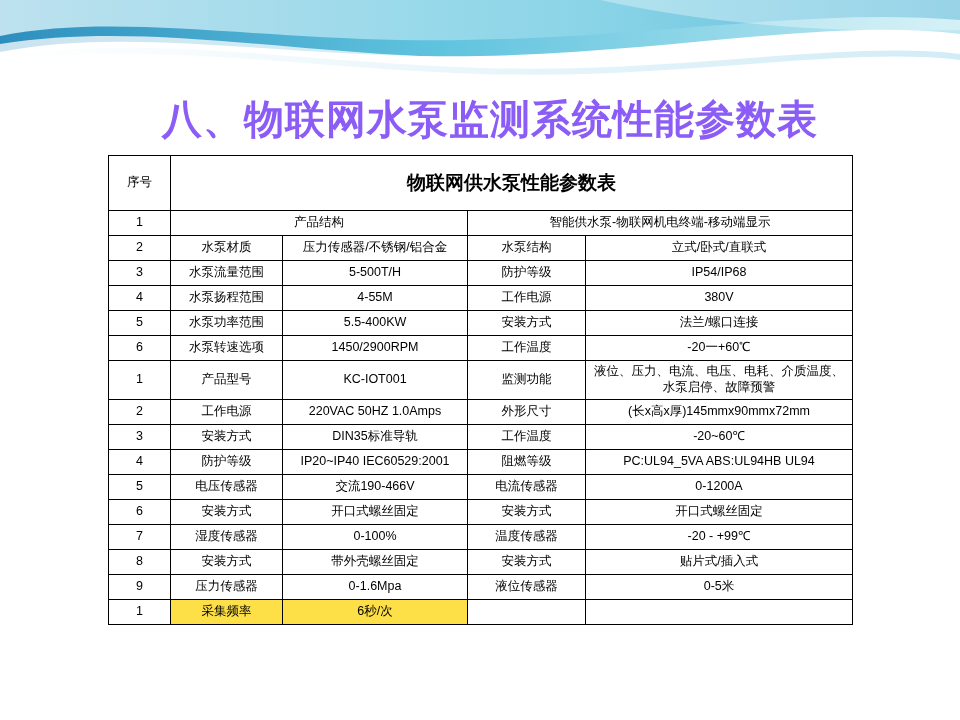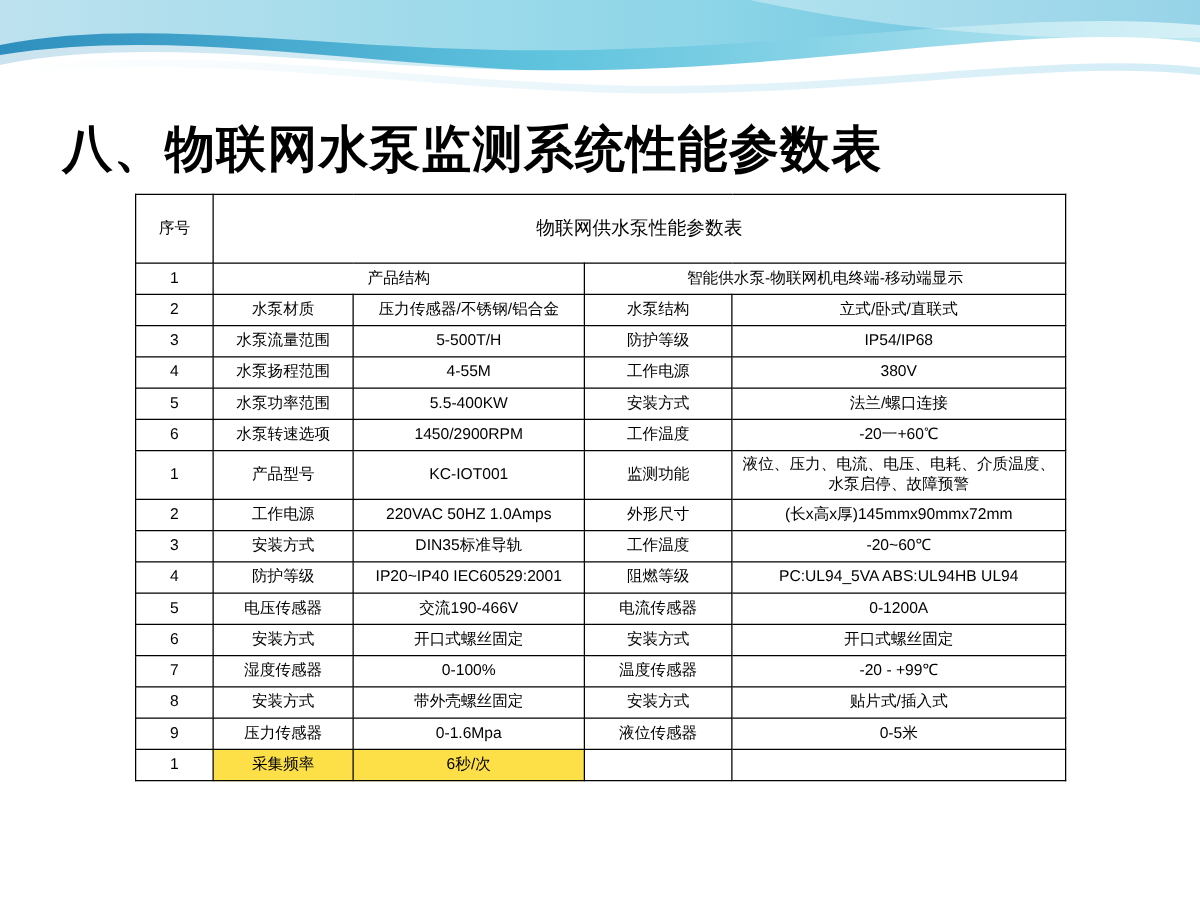--- a/index.html
+++ b/index.html
@@ -23,23 +23,24 @@
   }
   .banner svg { display: block; }
 
   .slide-title {
     position: absolute;
     top: 92px;
     left: 50px;
     width: 880px;
     font-size: 40px;
     font-weight: bold;
-    color: #000000;
+    color: #8b5cf6;
     letter-spacing: 1px;
     white-space: nowrap;
+    text-align: center;
   }
 
   .table-wrap {
     position: absolute;
     top: 155px;
     left: 108px;
     width: 744px;
   }
   table.param {
     border-collapse: collapse;
@@ -51,22 +52,22 @@
   }
   table.param td {
     border: 1px solid #000;
     text-align: center;
     vertical-align: middle;
     padding: 2px 3px;
     line-height: 1.25;
     word-break: break-all;
   }
   td.sec-title {
-    font-weight: normal;
-    font-size: 15px;
+    font-weight: bold;
+    font-size: 19px;
     height: 50px;
   }
   td.blank {
     height: 50px;
   }
   td.tall {
     height: 34px;
   }
   tr.datarow td { height: 20px; }
   td.hl {

